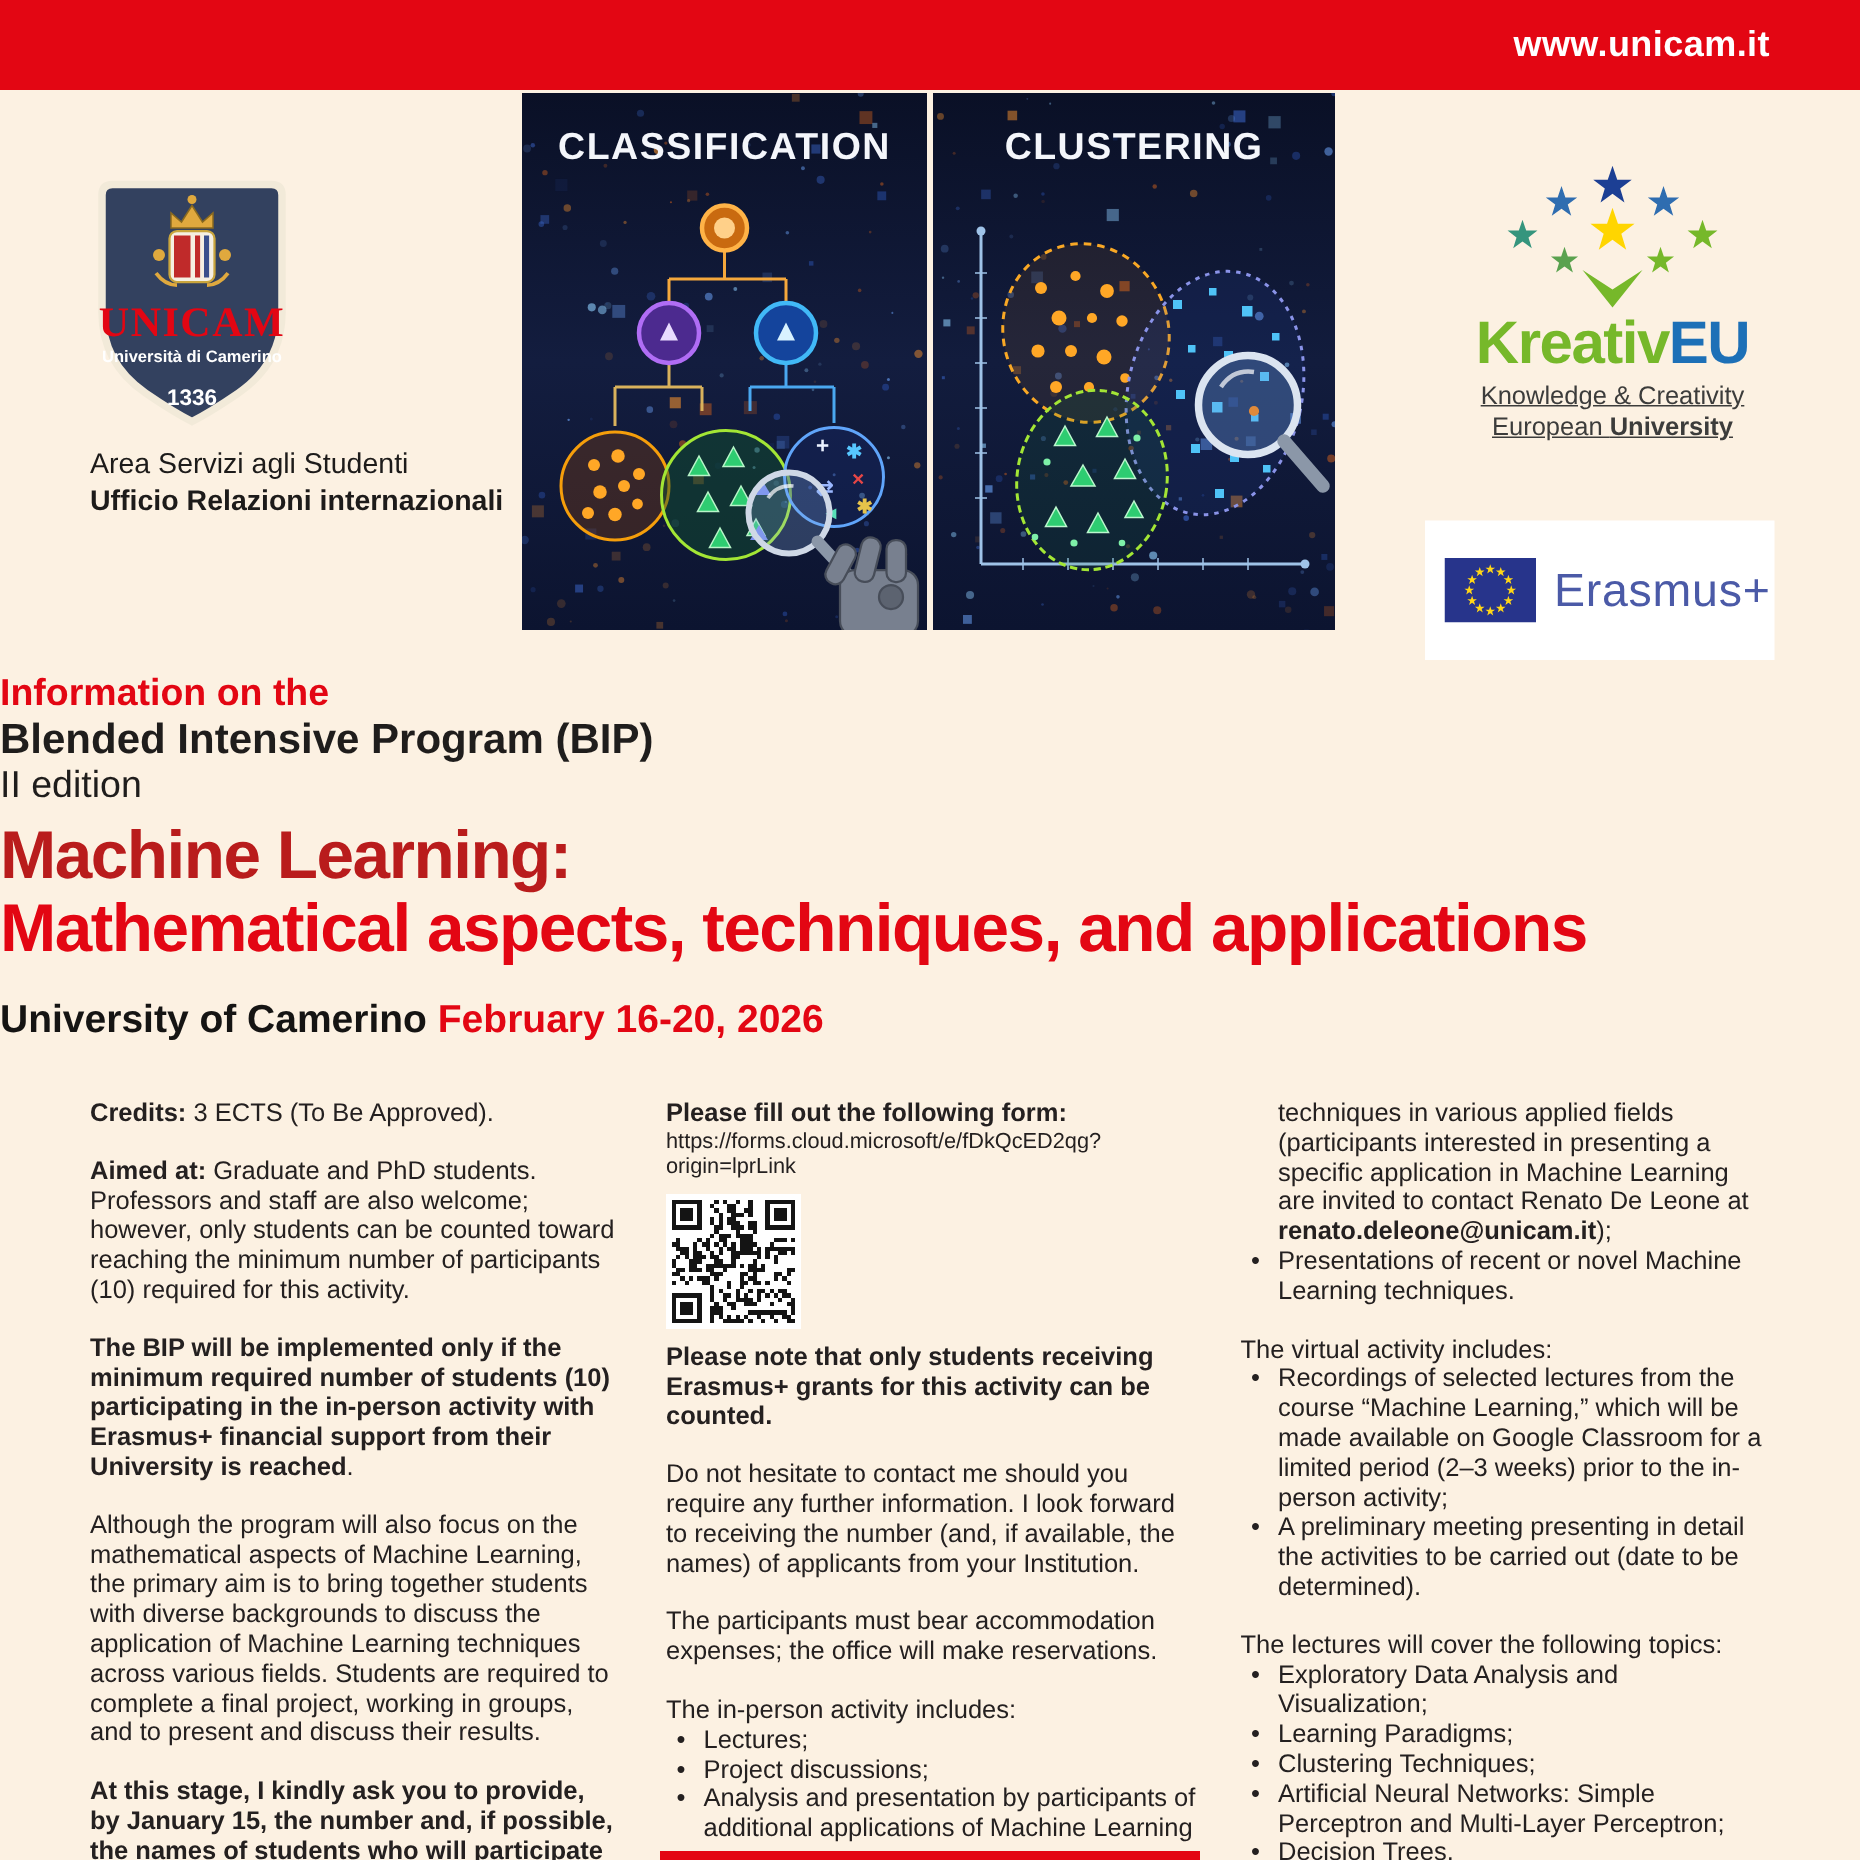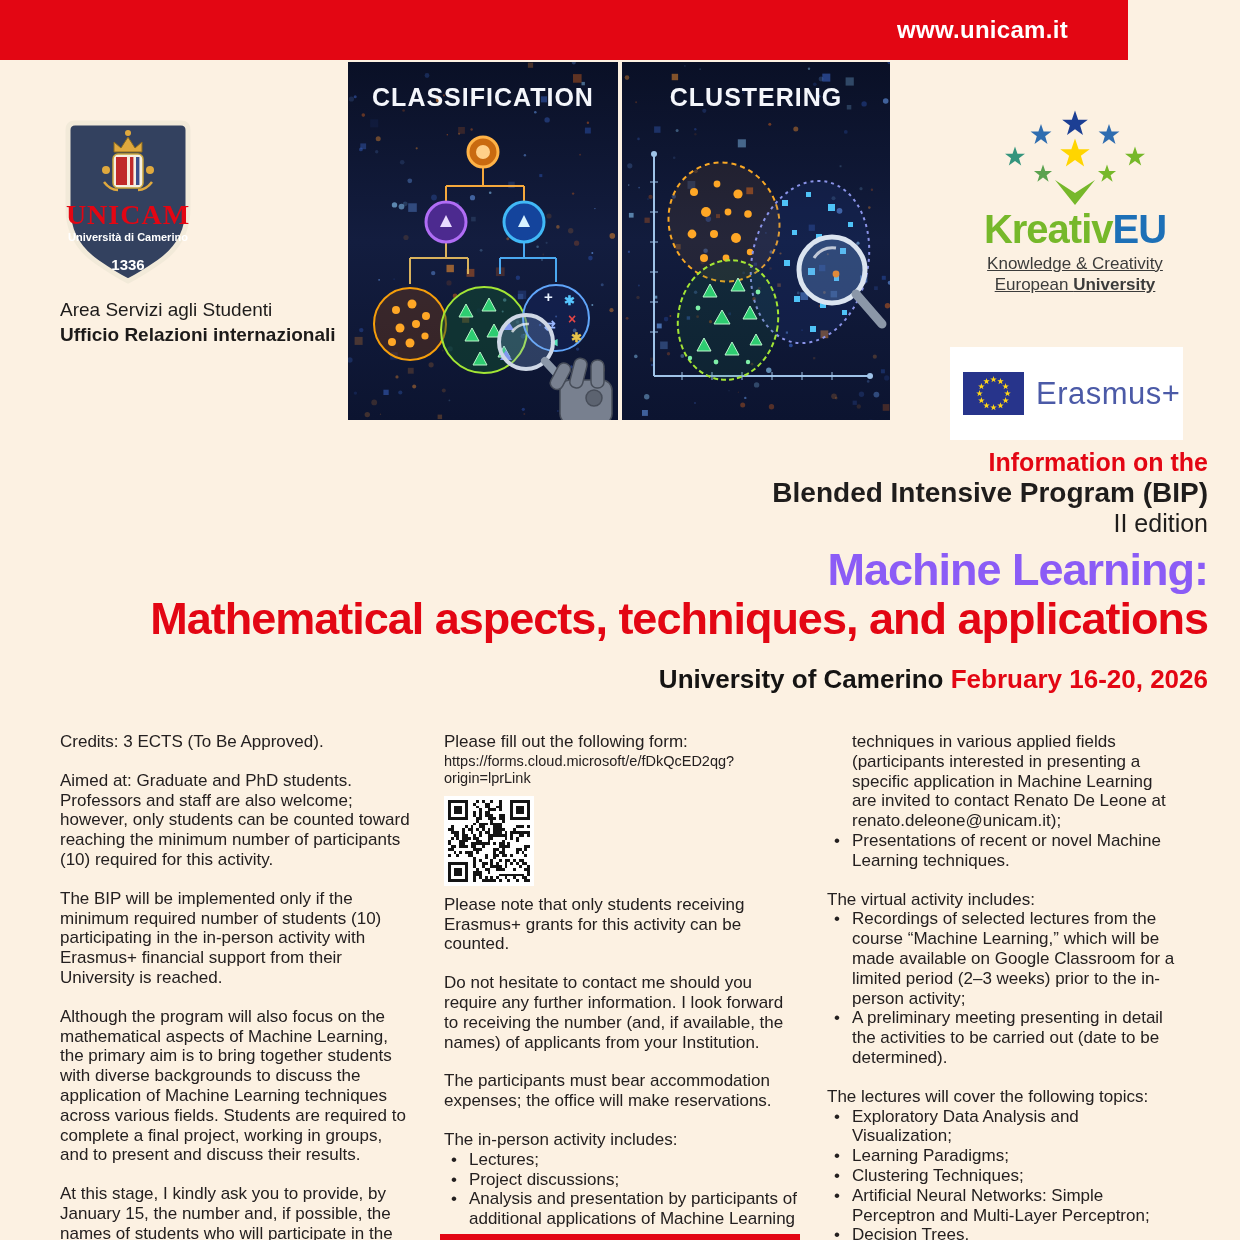--- a/index.html
+++ b/index.html
@@ -3,21 +3,21 @@
 <meta charset="utf-8">
 <style>
   html,body{margin:0;padding:0;}
   body{
     width:1240px;height:1240px;position:relative;overflow:hidden;
     background:#fcf1e2;color:#221f1f;
     font-family:"Liberation Sans",sans-serif;
     -webkit-font-smoothing:antialiased;
   }
   .topbar{
-    position:absolute;top:0;left:0;width:1128px;height:60px;background:#e30613;
+    position:absolute;top:0;left:0;width:1240px;height:60px;background:#e30613;
     display:flex;align-items:center;justify-content:flex-end;box-sizing:border-box;
     padding-right:60px;
   }
   .topbar-url{color:#ffffff;font-size:24px;font-weight:600;letter-spacing:.3px;}
 
   
   .shield-wrap{position:absolute;left:60px;top:120px;}
   .office{position:absolute;left:60px;top:297px;font-size:19px;line-height:25px;color:#1d1b1a;}
   .office .b{font-weight:700;}
 
@@ -36,37 +36,37 @@
   .kreativ-tag .b{font-weight:700;}
 
   
   .erasmus-box{
     position:absolute;left:950px;top:347px;width:233px;height:93px;background:#ffffff;
     display:flex;align-items:center;box-sizing:border-box;padding-left:13px;
   }
   .erasmus-label{font-size:31px;color:#4b5aa7;margin-left:12px;letter-spacing:.5px;}
 
   
-  .centerblock{position:absolute;left:0;width:1208px;text-align:right;}
+  .centerblock{position:absolute;left:0;width:1208px;text-align:left;}
   .h-info{top:448px;font-size:25px;font-weight:700;color:#e30613;}
   .h-program{top:477px;font-size:28px;font-weight:700;color:#1f1d1c;}
   .h-edition{top:509px;font-size:25px;font-weight:400;color:#1f1d1c;}
-  .h-title1{top:544px;font-size:45px;font-weight:700;color:#8b5cf6;letter-spacing:-1px;}
+  .h-title1{top:544px;font-size:45px;font-weight:700;color:#b91c1c;letter-spacing:-1px;}
   .h-title2{top:593px;font-size:45px;font-weight:700;color:#e30613;letter-spacing:-1px;}
   .h-venue{top:664px;font-size:26px;font-weight:700;color:#151413;}
   .h-venue .date{color:#e30613;}
 
   
   .col{position:absolute;top:732px;width:353px;font-size:17px;line-height:19.8px;color:#242020;}
   .col1{left:60px;}
   .col2{left:444px;}
   .col3{left:827px;}
   .para{margin:0 0 19px 0;}
   .para:last-child{margin-bottom:0;}
-  .b{font-weight:400;}
+  .b{font-weight:700;}
   .smallurl{font-size:14.5px;line-height:17px;margin:1px 0 7px 0;color:#242020;}
   ul.blist{list-style:none;margin:0 0 19px 0;padding:0;}
   ul.blist li{position:relative;padding-left:25px;margin:0;}
   ul.blist li::before{content:"\2022";position:absolute;left:7px;top:0;}
   .cont-indent{padding-left:25px;margin:0;}
   .qr-wrap{width:82px;height:82px;background:#ffffff;padding:4px;display:inline-block;margin:2px 0 9px 0;}
 
   .bottom-strip{position:absolute;left:440px;bottom:0;width:360px;height:6px;background:#e30613;}
 
   svg text{font-family:"Liberation Sans",sans-serif;}

